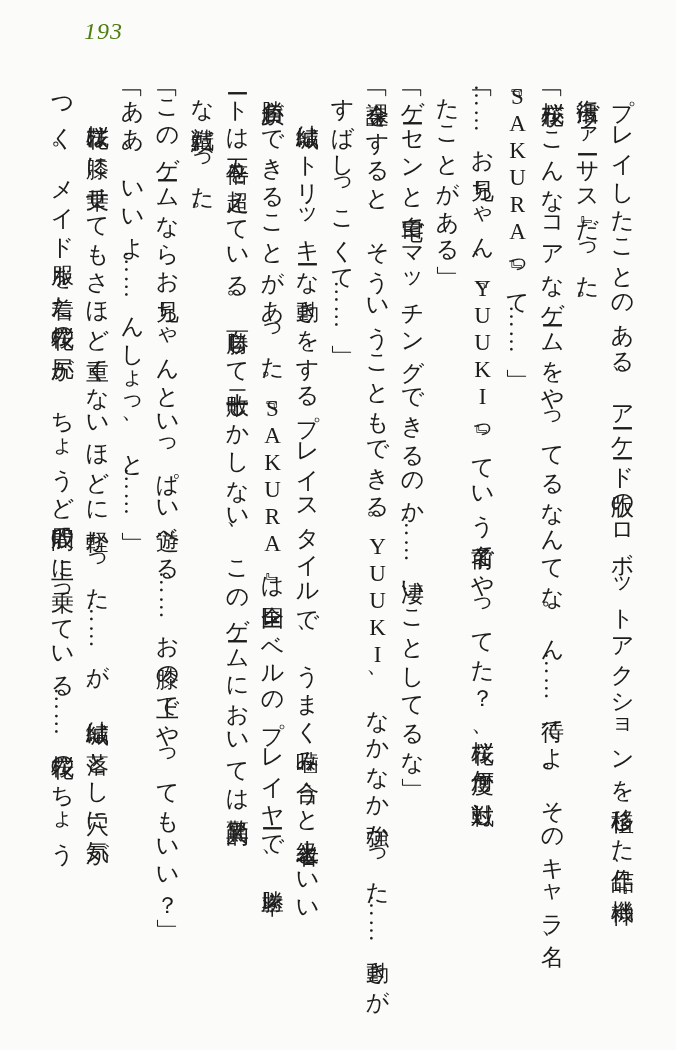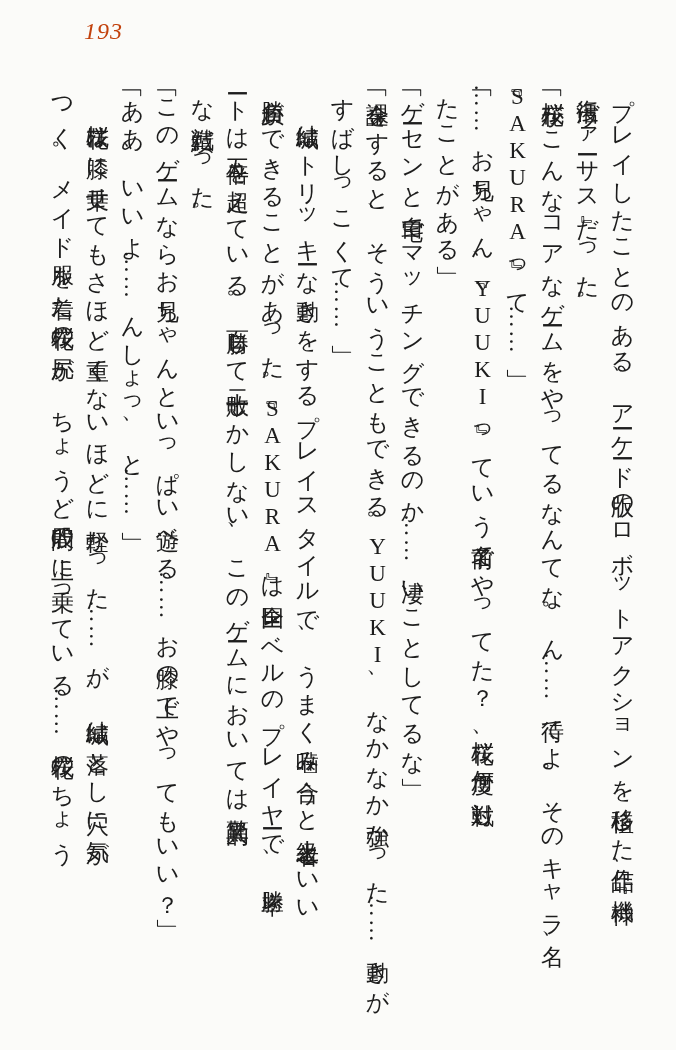--- a/index.html
+++ b/index.html
@@ -14,21 +14,21 @@
     overflow: hidden;
     font-family: "Liberation Serif", "DejaVu Serif", serif;
   }
   .page-number {
     position: absolute;
     left: 84px;
     top: 18px;
     font-style: italic;
     font-size: 24px;
     letter-spacing: 1px;
-    color: #c2410c;
+    color: #4d7c0f;
   }
   .text-block {
     position: absolute;
     top: 82px;
     right: 36px;
     height: 956px;
     writing-mode: vertical-rl;
     text-orientation: mixed;
     font-size: 23px;
     letter-spacing: 2px;

